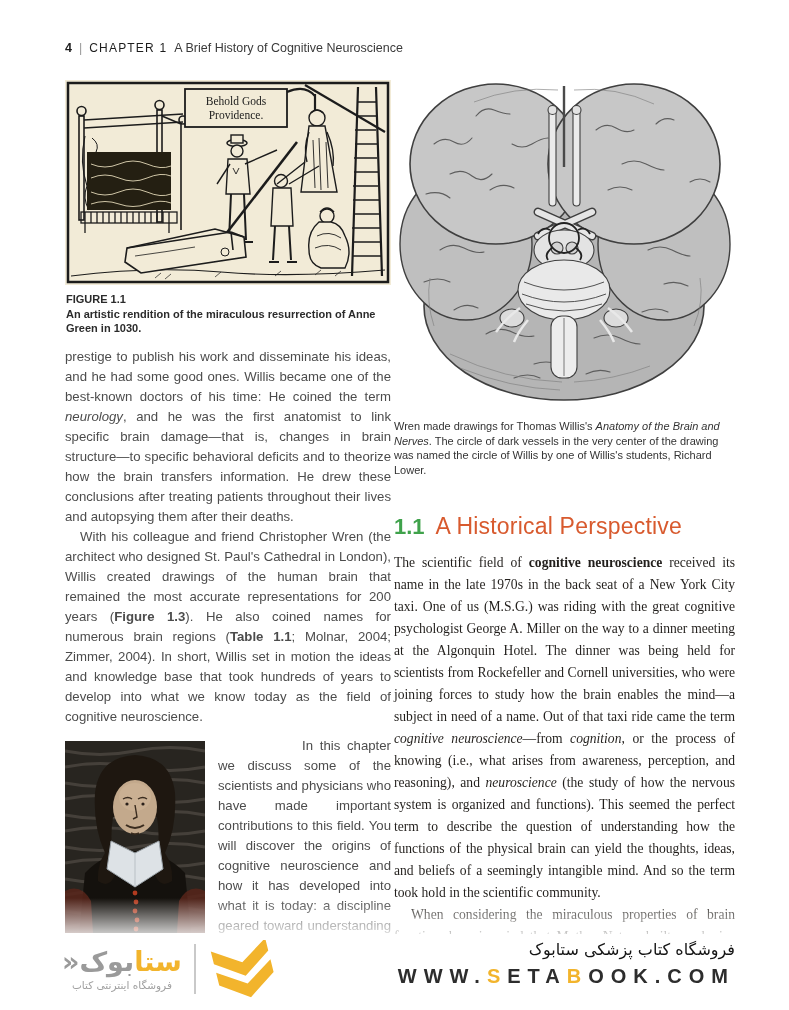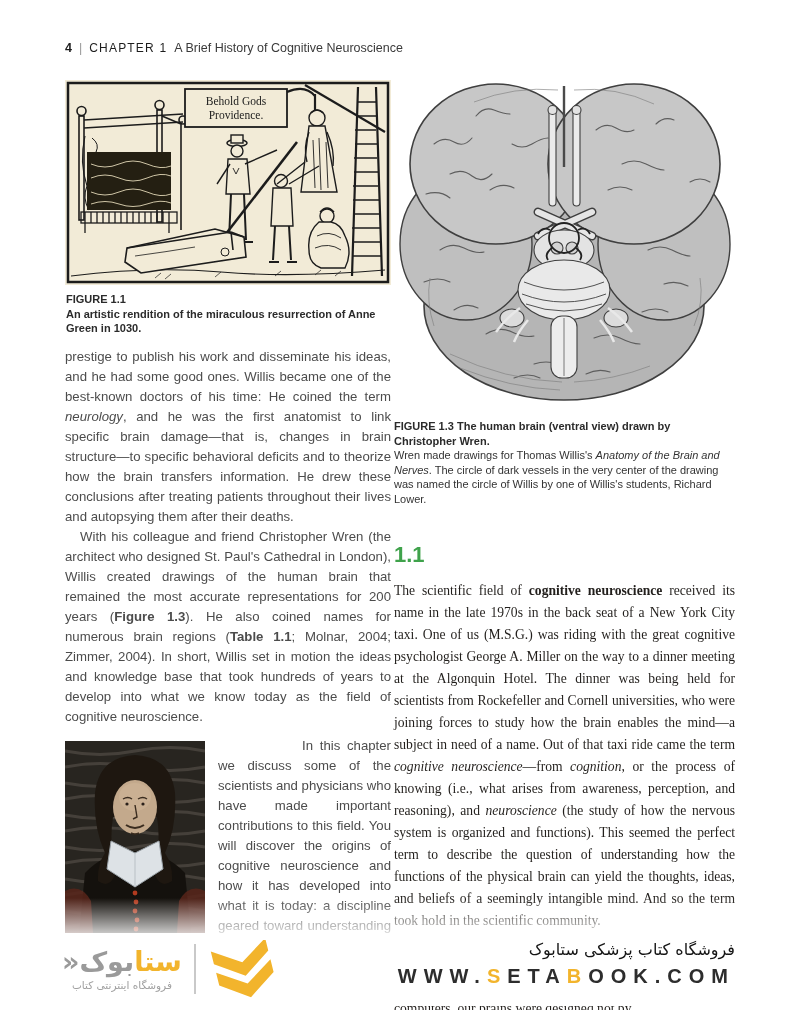--- a/index.html
+++ b/index.html
@@ -299,26 +299,26 @@
         <circle cx="170" cy="166" r="15"></circle>
         <path d="M156,158 q-8,-4 -12,4 M184,158 q8,-4 12,4 M158,176 q-8,6 -4,12 M182,176 q8,6 4,12"></path>
       </g>
 
       <g stroke="#e8e8e8" stroke-width="2.5" fill="none">
         <path d="M126,236 q-14,10 -24,24 M214,236 q14,10 24,24 M134,248 q-10,12 -14,22 M206,248 q10,12 14,22"></path>
       </g>
     </svg>
 
     <div class="caption fig3cap">
-      <span class="cap-bold">FIGURE 1.3  The human brain (ventral view) drawn by Christopher Wren.</span>
       <div class="detail"><span>Wren made drawings for Thomas Willis's </span><span class="run-i">Anatomy of the Brain and Nerves</span><span>. The circle of dark vessels in the very center of the drawing was named the circle of Willis by one of Willis's students, Richard Lower.</span></div>
     </div>
 
     <div class="sechead">
       <span class="secnum" id="secnum" style="color: rgb(63, 162, 75);">1.1</span>
+      <span class="sectitle" id="sectitle" style="color: rgb(216, 90, 46);">A Historical Perspective</span>
     </div>
 
     <p class="serifbody"><span>The scientific field of </span><span class="run-b">cognitive neuroscience</span><span> received its name in the late 1970s in the back seat of a New York City taxi. One of us (M.S.G.) was riding with the great cognitive psychologist George A. Miller on the way to a dinner meeting at the Algonquin Hotel. The dinner was being held for scientists from Rockefeller and Cornell universities, who were joining forces to study how the brain enables the mind—a subject in need of a name. Out of that taxi ride came the term </span><span class="run-i">cognitive neuroscience</span><span>—from </span><span class="run-i">cognition</span><span>, or the process of knowing (i.e., what arises from awareness, perception, and reasoning), and </span><span class="run-i">neuroscience</span><span> (the study of how the nervous system is organized and functions). This seemed the perfect term to describe the question of understanding how the functions of the physical brain can yield the thoughts, ideas, and beliefs of a seemingly intangible mind. And so the term took hold in the scientific community.</span></p>
     <p class="serifbody">When considering the miraculous properties of brain function, bear in mind that Mother Nature built our brains through the process of evolution by natural selection. Unlike computers, our brains were designed not by</p>
   </div>
 
   <div class="fadeout"></div>
 
   <div class="footer">
     <div class="logo">

